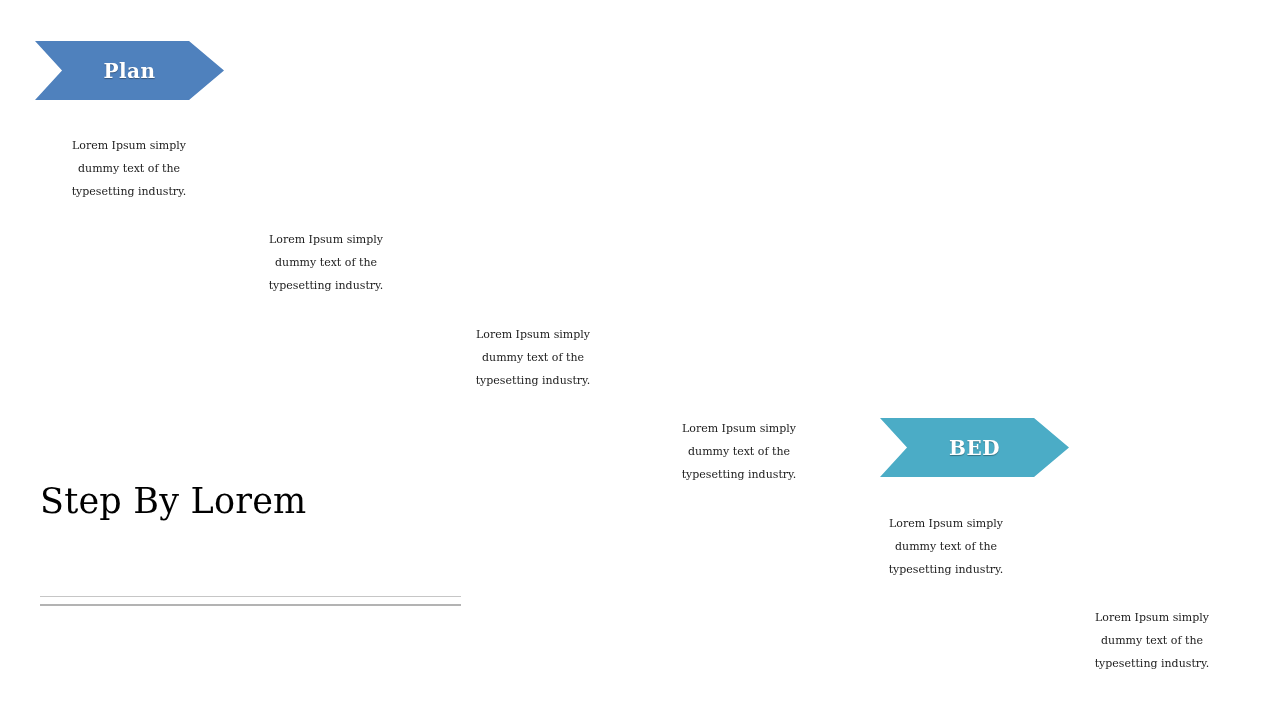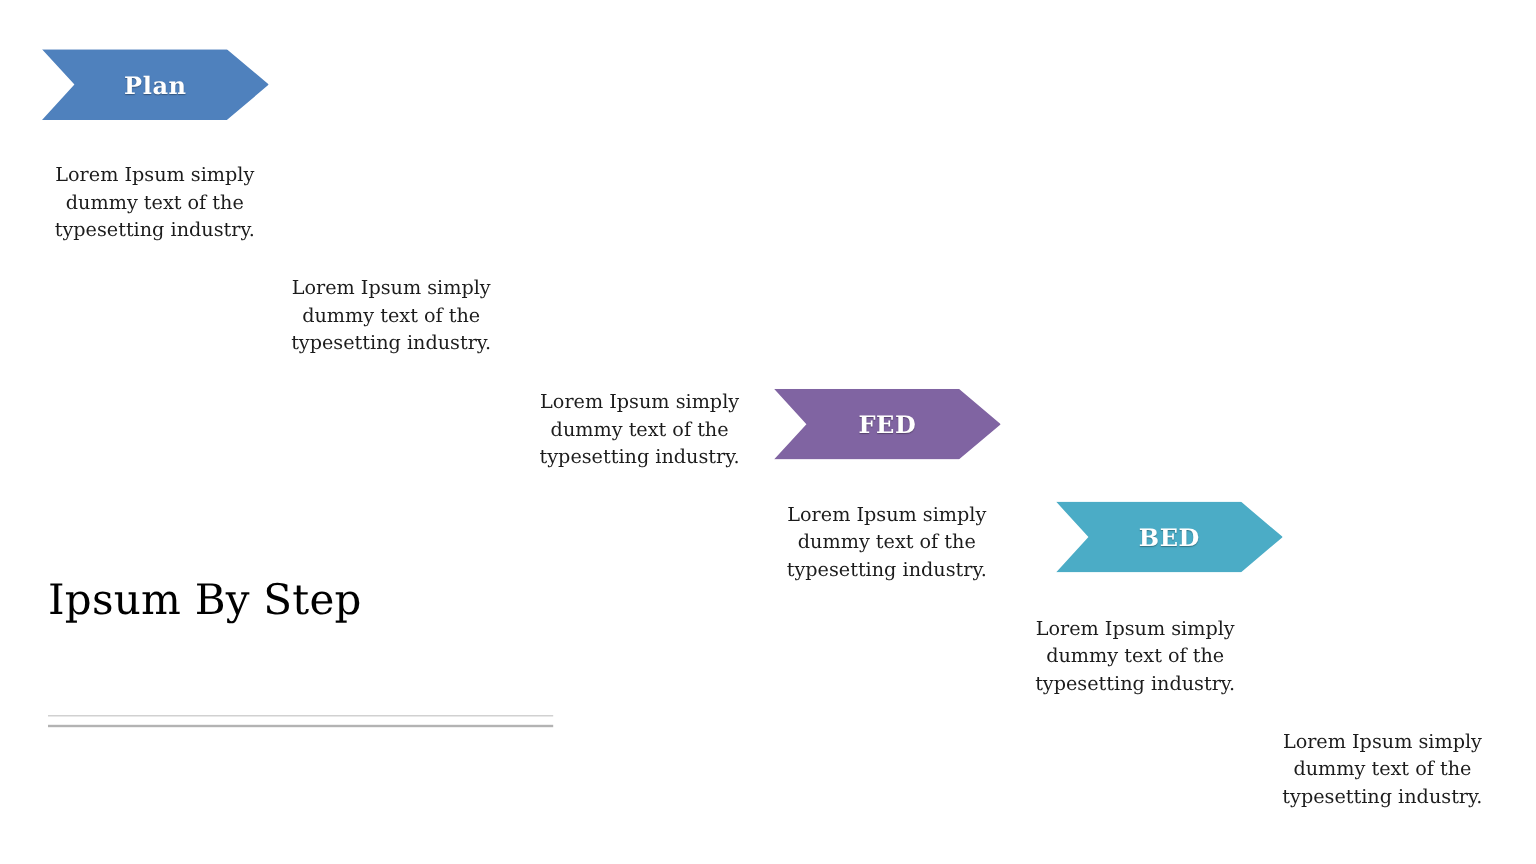--- a/index.html
+++ b/index.html
@@ -33,21 +33,21 @@
     letter-spacing: 0.5px;
     text-shadow: 0 1px 1px rgba(0,0,0,0.35);
     white-space: nowrap;
   }
 
   
   .caption {
     position: absolute;
     width: 200px;
     text-align: center;
-    font-size: 16px;
+    font-size: 11px;
     line-height: 23px;
     color: #1c1c1c;
   }
 
   
   .a1 { left: 35px;   top: 41px;  }
   .a2 { left: 232px;  top: 135px; }
   .a3 { left: 438px;  top: 229px; }
   .a4 { left: 645px;  top: 324px; }
   .a5 { left: 880px;  top: 418px; }
@@ -97,23 +97,20 @@
     <div>dummy text of the</div>
     <div>typesetting industry.</div>
   </div>
 
   <div class="caption c3">
     <div>Lorem Ipsum simply</div>
     <div>dummy text of the</div>
     <div>typesetting industry.</div>
   </div>
 
-  <div class="arrow a4" style="background: rgb(128, 100, 162);">
-    <span class="arrow-label">FED</span>
-  </div>
   <div class="caption c4">
     <div>Lorem Ipsum simply</div>
     <div>dummy text of the</div>
     <div>typesetting industry.</div>
   </div>
 
   <div class="arrow a5" style="background: rgb(75, 172, 198);">
     <span class="arrow-label">BED</span>
   </div>
   <div class="caption c5">
@@ -122,18 +119,18 @@
     <div>typesetting industry.</div>
   </div>
 
   <div class="caption c6">
     <div>Lorem Ipsum simply</div>
     <div>dummy text of the</div>
     <div>typesetting industry.</div>
   </div>
 
   <div class="title">
-    <div>Ipsum By Step</div>
+    <div>Step By Lorem</div>
   </div>
   <div class="rule rule-1"></div>
   <div class="rule rule-2"></div>
 
 </div>
 
 </body></html>

